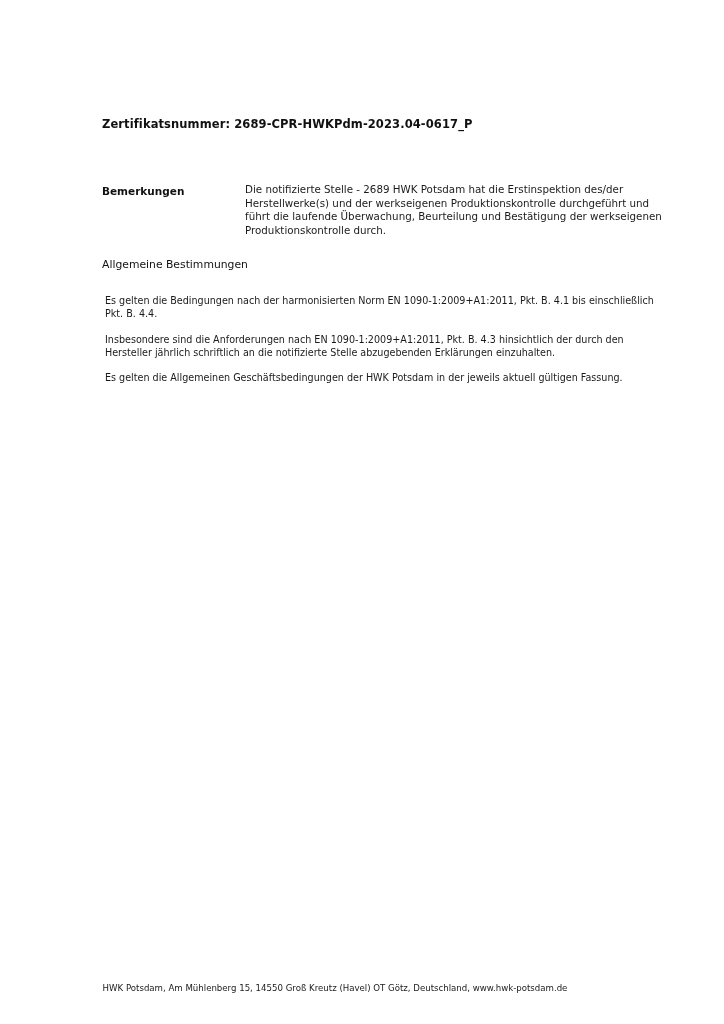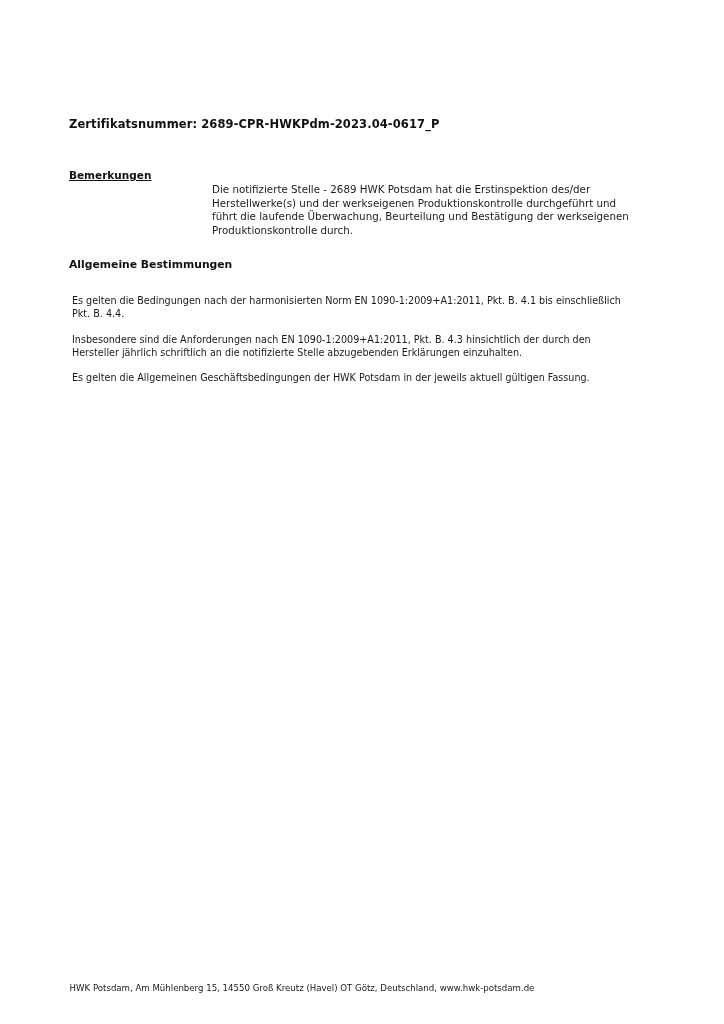--- a/index.html
+++ b/index.html
@@ -13,54 +13,54 @@
     font-family: "DejaVu Sans", sans-serif;
     color: #1a1a1a;
     position: relative;
     overflow: hidden;
   }
   .page {
     position: absolute;
     inset: 0;
     width: 604px;
     height: 1024px;
+    margin-left: 33px;
   }
   .cert-number {
     position: absolute;
     left: 69px;
     top: 117px;
     font-size: 11.5px;
     font-weight: bold;
     letter-spacing: 0.1px;
     color: #111111;
   }
   .remarks-label {
     position: absolute;
     left: 69px;
-    top: 169px;
+    top: 185px;
     font-size: 10.5px;
     font-weight: bold;
     color: #111111;
-    text-decoration: underline;
   }
   .remarks-text {
     position: absolute;
     left: 212px;
     top: 183px;
     width: 422px;
     font-size: 10.3px;
     line-height: 13.6px;
     color: #1a1a1a;
   }
   .section-heading {
     position: absolute;
     left: 69px;
     top: 258px;
     font-size: 10.8px;
-    font-weight: bold;
+    font-weight: normal;
     color: #111111;
   }
   .para {
     position: absolute;
     left: 72px;
     width: 552px;
     font-size: 9.6px;
     line-height: 13.4px;
     color: #1a1a1a;
   }

